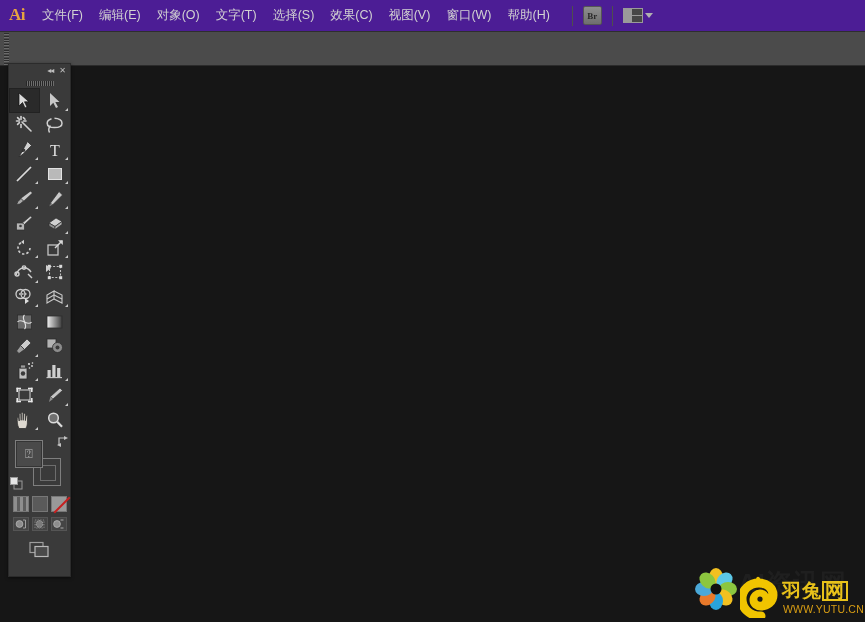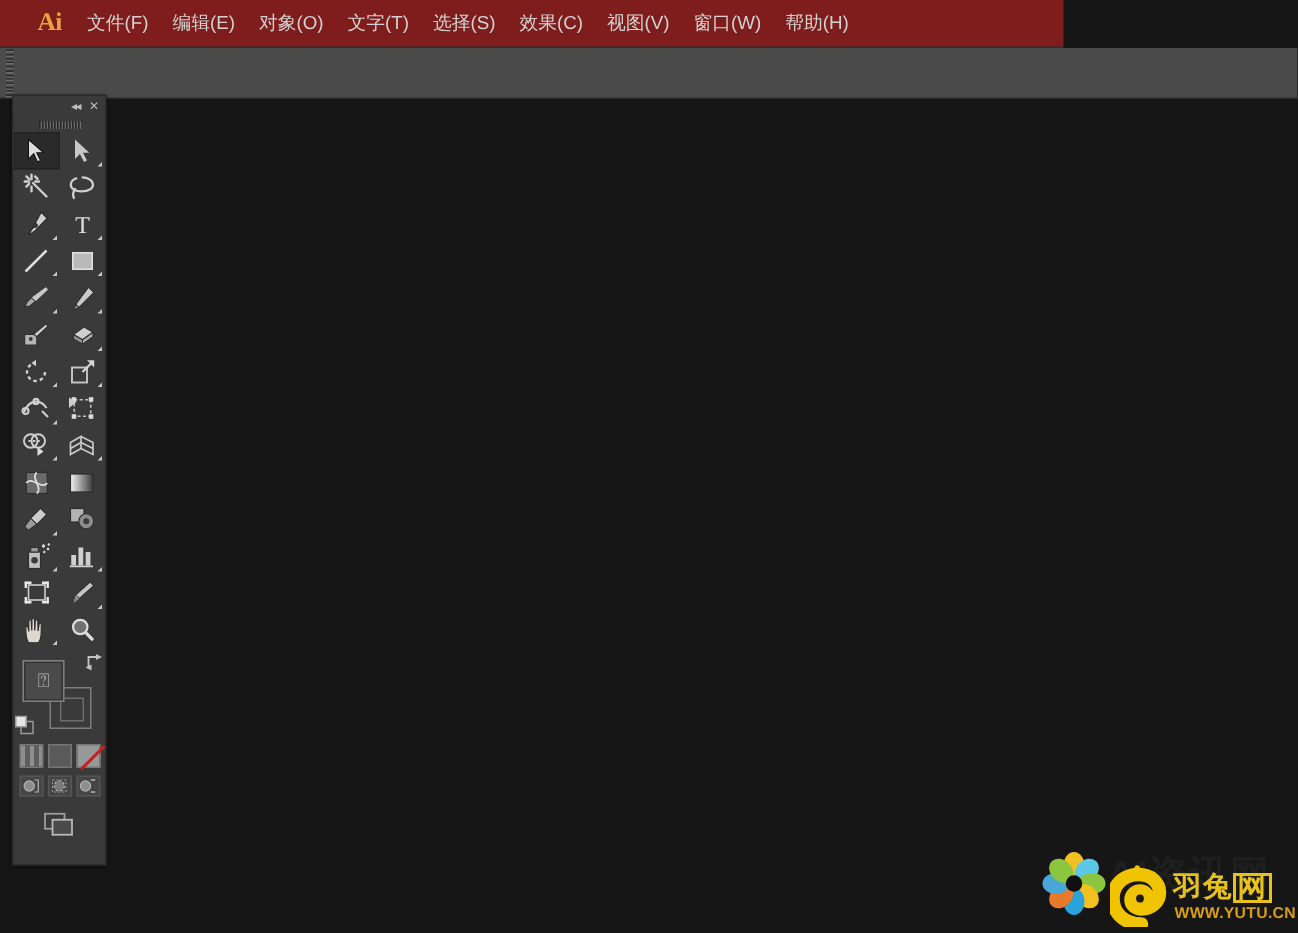--- a/index.html
+++ b/index.html
@@ -6,25 +6,24 @@
   html, body {
     width: 865px; height: 622px;
     overflow: hidden;
     background: #161616;
     font-family: "Liberation Sans", sans-serif;
   }
   #app { position: relative; width: 865px; height: 622px; }
 
   
   .menubar {
-    position: absolute; left: 0; top: 0; width: 709px; height: 32px;
-    background: #7f1d1d;
+    position: absolute; left: 0; top: 0; width: 865px; height: 32px;
+    background: #4c1d95;
     display: flex; align-items: center;
     border-bottom: 1px solid #2e2e2e;
-    padding-left: 16px;
   }
   .ai-logo {
     width: 34px; height: 32px;
     display: flex; align-items: center; justify-content: center;
     color: #e6a340;
     font-size: 17px; font-weight: bold;
     font-family: "Liberation Serif", serif;
     letter-spacing: -0.5px;
     padding-bottom: 2px;
   }
@@ -224,41 +223,52 @@
     position: absolute; left: 92px; top: 20px;
     color: #e8c21a; font-size: 19px; font-weight: normal;
     letter-spacing: 1px; white-space: nowrap;
   }
   .wm-yutu b:last-child {
     border: 2px solid #e8c21a; padding: 0 1px; display: inline-block;
     line-height: 16px;
   }
   .wm-url {
     position: absolute; left: 93px; top: 45px;
-    color: #d99e14; font-size: 10.5px; font-weight: bold;
+    color: #d99e14; font-size: 10.5px; font-weight: normal;
     letter-spacing: 0.2px; white-space: nowrap;
   }
 </style>
 </head>
 <body>
 
 <div id="app">
 
   <div class="menubar">
     <div class="ai-logo">Ai</div>
     <div class="menu-items">
       <div class="menu-item">文件(F)</div>
       <div class="menu-item">编辑(E)</div>
       <div class="menu-item">对象(O)</div>
       <div class="menu-item">文字(T)</div>
       <div class="menu-item">选择(S)</div>
       <div class="menu-item">效果(C)</div>
       <div class="menu-item">视图(V)</div>
       <div class="menu-item">窗口(W)</div>
       <div class="menu-item">帮助(H)</div>
+    </div>
+    <div class="menubar-right">
+      <div class="mb-sep"></div>
+      <div class="icon-btn">
+        <div class="br-icon">Br</div>
+      </div>
+      <div class="mb-sep"></div>
+      <div class="icon-btn arrange-icon">
+        <div class="arrange-box"></div>
+        <div class="caret-down"></div>
+      </div>
     </div>
   </div>
 
   <div class="controlbar">
     <div class="grabber-v">
       <i></i>
         <i></i>
         <i></i>
         <i></i>
         <i></i>

